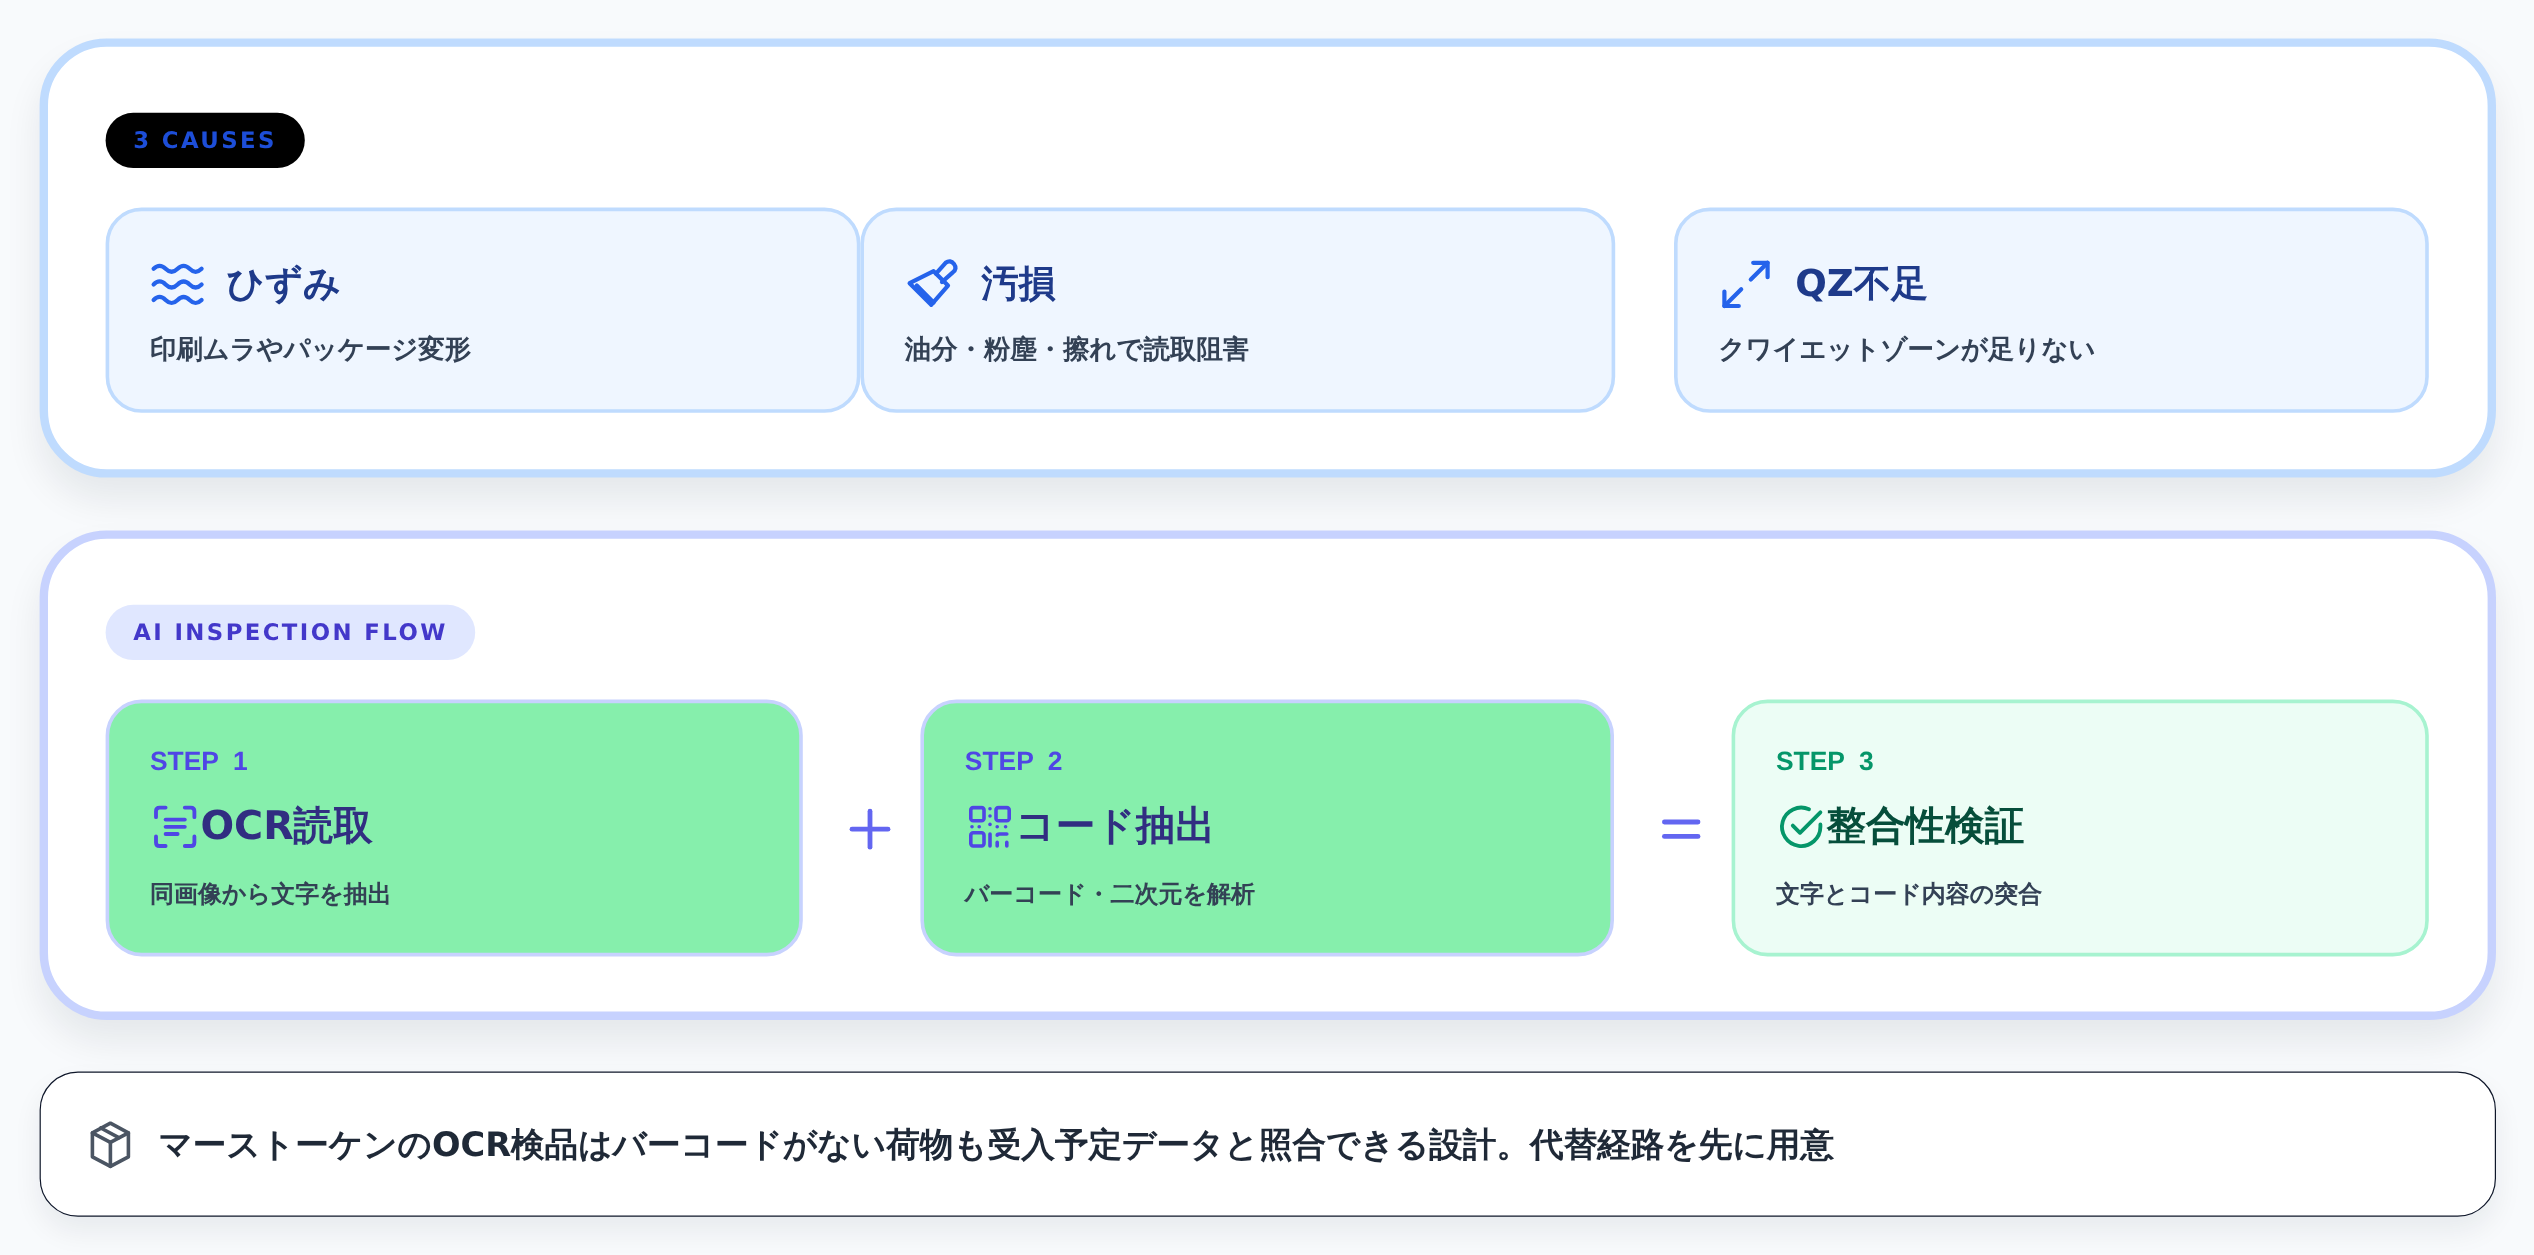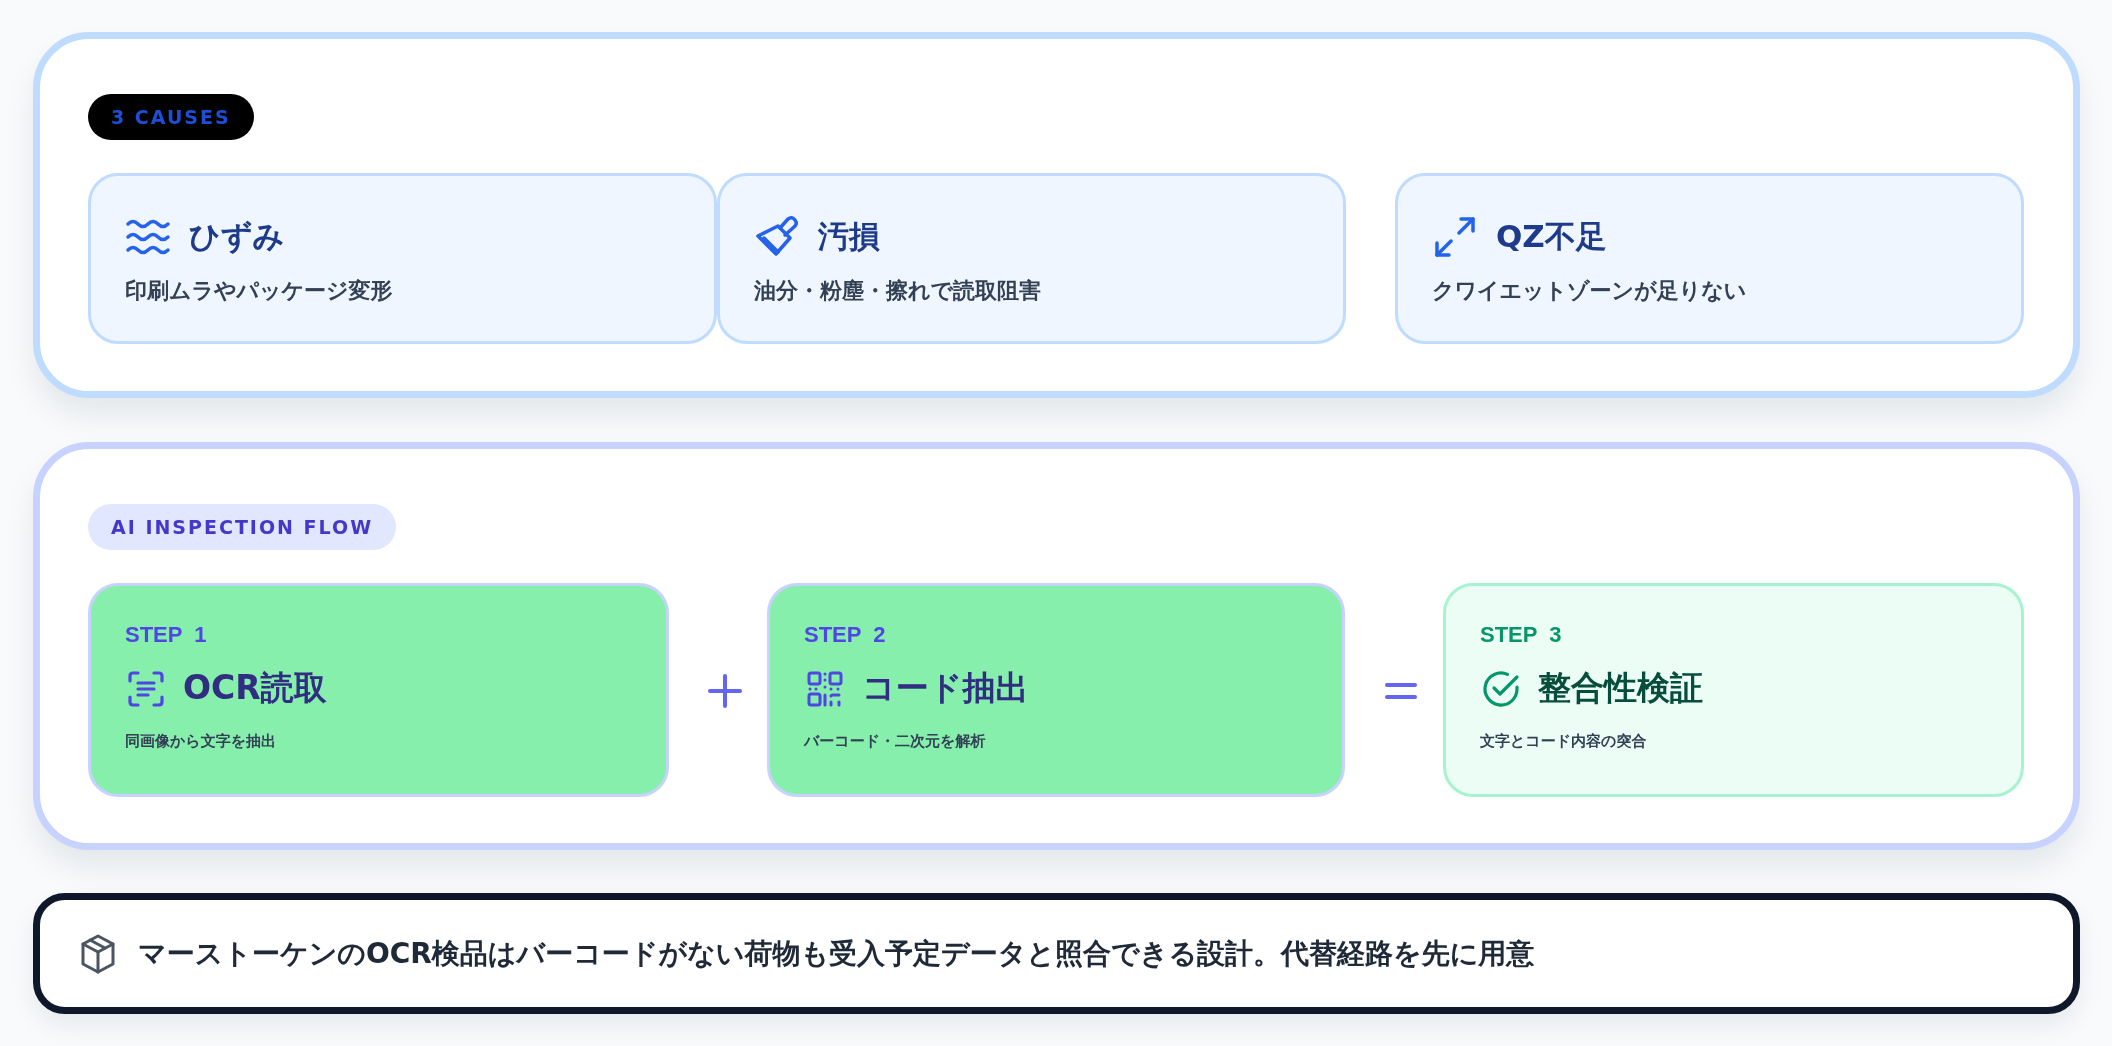--- a/index.html
+++ b/index.html
@@ -39,35 +39,35 @@
   .step-card {
     position: absolute; top: 134px; height: 214px;
     background: #86efac; border: 3px solid #c7d2fe; border-radius: 30px;
   }
   .step-card.ok { background: #ecfdf5; border-color: #a7f3d0; }
   .step-card .step-label {
     position: absolute; left: 34px; top: 36px; font-size: 22px; font-weight: bold; color: #4f46e5;
     font-family: "Liberation Sans", sans-serif; word-spacing: 6px;
   }
   .step-card.ok .step-label { color: #059669; }
-  .step-card .head { position: absolute; left: 34px; top: 80px; display: flex; align-items: center; gap: 16px; }
+  .step-card .head { position: absolute; left: 34px; top: 80px; display: flex; align-items: center; }
   .step-card .icon { width: 42px; height: 42px; display: flex; align-items: center; justify-content: center; color: #4f46e5; }
   .step-card.ok .icon { color: #059669; }
   .step-card .title { font-size: 33px; font-weight: bold; color: #312e81; }
   .step-card.ok .title { color: #064e3b; }
-  .step-card .desc { position: absolute; left: 34px; top: 146px; font-size: 15px; font-weight: bold; color: #334155; }
+  .step-card .desc { position: absolute; left: 34px; top: 146px; font-size: 20px; font-weight: bold; color: #334155; }
 
   .operator {
     position: absolute; top: 222px; width: 40px; height: 40px; color: #6366f1;
     display: flex; align-items: center; justify-content: center;
   }
 
   .note {
     position: absolute; left: 33px; top: 893px; width: 2047px; height: 121px;
-    background: #ffffff; border: 7px solid #0f172a; border-radius: 32px;
+    background: #ffffff; border: 1px solid #0f172a; border-radius: 32px;
     box-shadow: 0 12px 24px rgba(15, 23, 42, 0.07);
     display: flex; align-items: center; padding-left: 38px; gap: 20px;
   }
   .note .icon { width: 40px; height: 40px; color: #4b5563; display: flex; align-items: center; justify-content: center; }
   .note .text { font-size: 28px; font-weight: bold; color: #1f2937; }
 </style>
 </head>
 <body>
 
 <div class="section causes">

